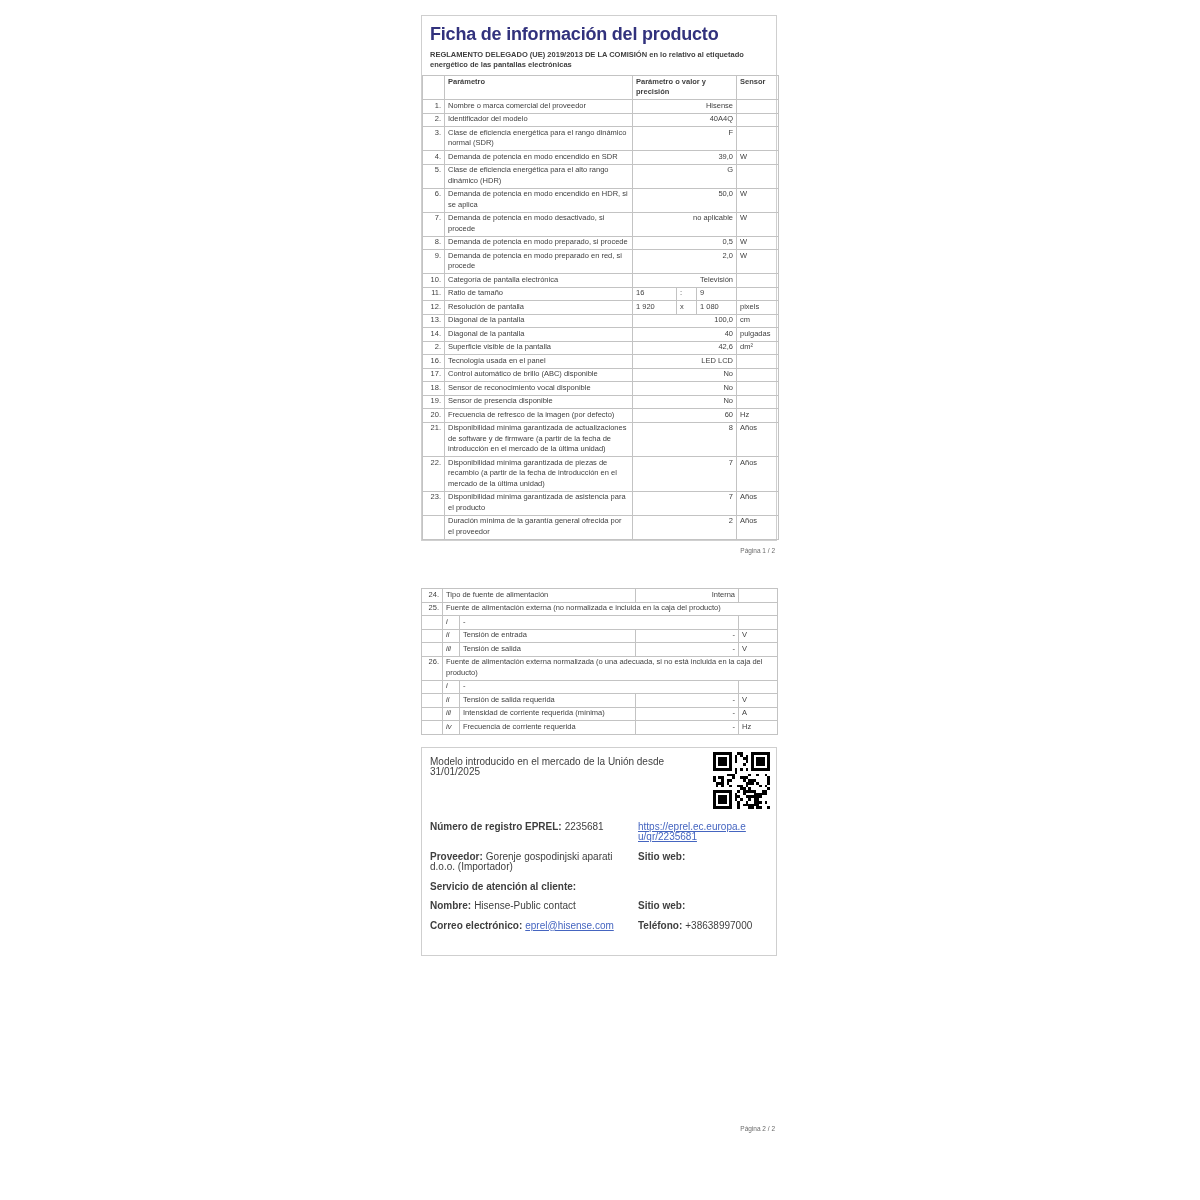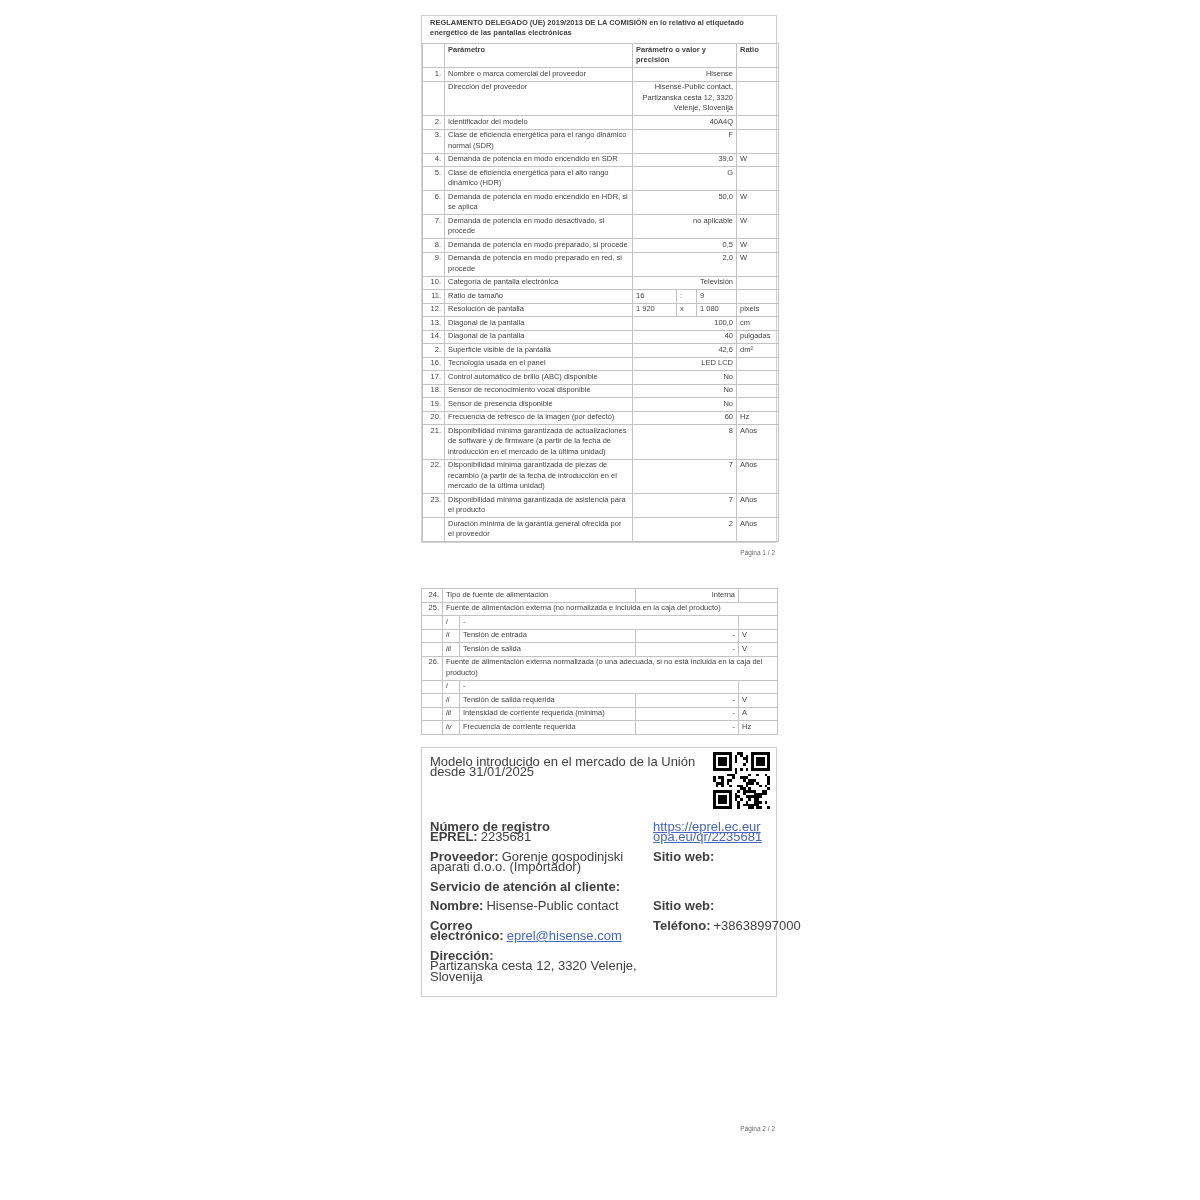--- a/index.html
+++ b/index.html
@@ -17,63 +17,58 @@
     overflow-wrap:break-word; text-align:left; }
   th { font-weight:bold; }
   td.num { text-align:right; }
   td.al { text-align:right; }
   td.ar { text-align:right; }
   td.ctr { }
   td.roman { font-style:italic; }
   .pfooter { font-size:6.5px; color:#6b6b6b; text-align:right; margin-top:6px; padding-right:2px; }
   #p2-footer { position:absolute; top:537px; right:0; margin-top:0; }
   #infobox { border:1px solid #cfcfcf; margin-top:12px; position:relative;
-    min-height:186px; padding:8px 10px 14px 8px; font-size:13px; line-height:10.5px; color:#3f3f3f; }
+    min-height:186px; padding:8px 10px 24px 8px; font-size:10px; line-height:10.5px; color:#3f3f3f; }
   #qr { position:absolute; top:4px; right:6px; width:57px; height:57px; }
-  .ib-row { display:grid; grid-template-columns:208px 1fr; column-gap:15px; margin-top:9px; }
+  .ib-row { display:grid; grid-template-columns:208px 1fr; column-gap:0; margin-top:9px; }
   .ib-top { margin-top:1px; padding-right:70px; }
   .ib-eprel { margin-top:44px; }
   .b { font-weight:bold; margin-right:3px; }
   a.lnk { color:#4565c0; text-decoration:underline; }
   #eprel-link { display:inline-block; width:112px; word-break:break-all; }
 </style>
 </head>
 <body>
 
 <div id="page1" class="page">
   <div class="sheet">
+    <h1>Ficha de información del producto</h1>
     <p class="subtitle">REGLAMENTO DELEGADO (UE) 2019/2013 DE LA COMISIÓN en lo relativo al etiquetado energético de las pantallas electrónicas</p>
     <table>
       <colgroup>
         <col style="width:22px">
           <col style="width:188px">
           <col style="width:44px">
         <col style="width:20px">
           <col style="width:40px">
           <col style="width:42px">
       </colgroup>
       <thead>
         <tr>
           <th></th>
           <th>Parámetro</th>
           <th colspan="3">Parámetro o valor y precisión</th>
-          <th>Ratio</th>
+          <th>Sensor</th>
         </tr>
       </thead>
       <tbody id="p1-body">
           <tr>
             <td class="num">1.</td>
             <td>Nombre o marca comercial del proveedor</td>
             <td class="al" colspan="3">Hisense</td>
-            <td></td>
-          </tr>
-          <tr>
-            <td class="num"></td>
-            <td>Dirección del proveedor</td>
-            <td class="al" colspan="3">Hisense-Public contact, Partizanska cesta 12, 3320 Velenje, Slovenija</td>
             <td></td>
           </tr>
           <tr>
             <td class="num">2.</td>
             <td>Identificador del modelo</td>
             <td class="al" colspan="3">40A4Q</td>
             <td></td>
           </tr>
           <tr>
             <td class="num">3.</td>
@@ -535,22 +530,16 @@
 
     <div class="ib-row">
       <div>
         <span class="b">Correo electrónico:</span><a class="lnk" href="#">eprel@hisense.com</a>
       </div>
       <div>
         <span class="b">Teléfono:</span><span>+38638997000</span>
       </div>
     </div>
 
-    <div class="ib-row">
-      <div>
-        <div class="b">Dirección:</div>
-        <div>Partizanska cesta 12, 3320 Velenje, Slovenija</div>
-      </div>
-    </div>
   </div>
 
   <div class="pfooter" id="p2-footer">Página 2 / 2</div>
 </div>
 
 </body></html>

